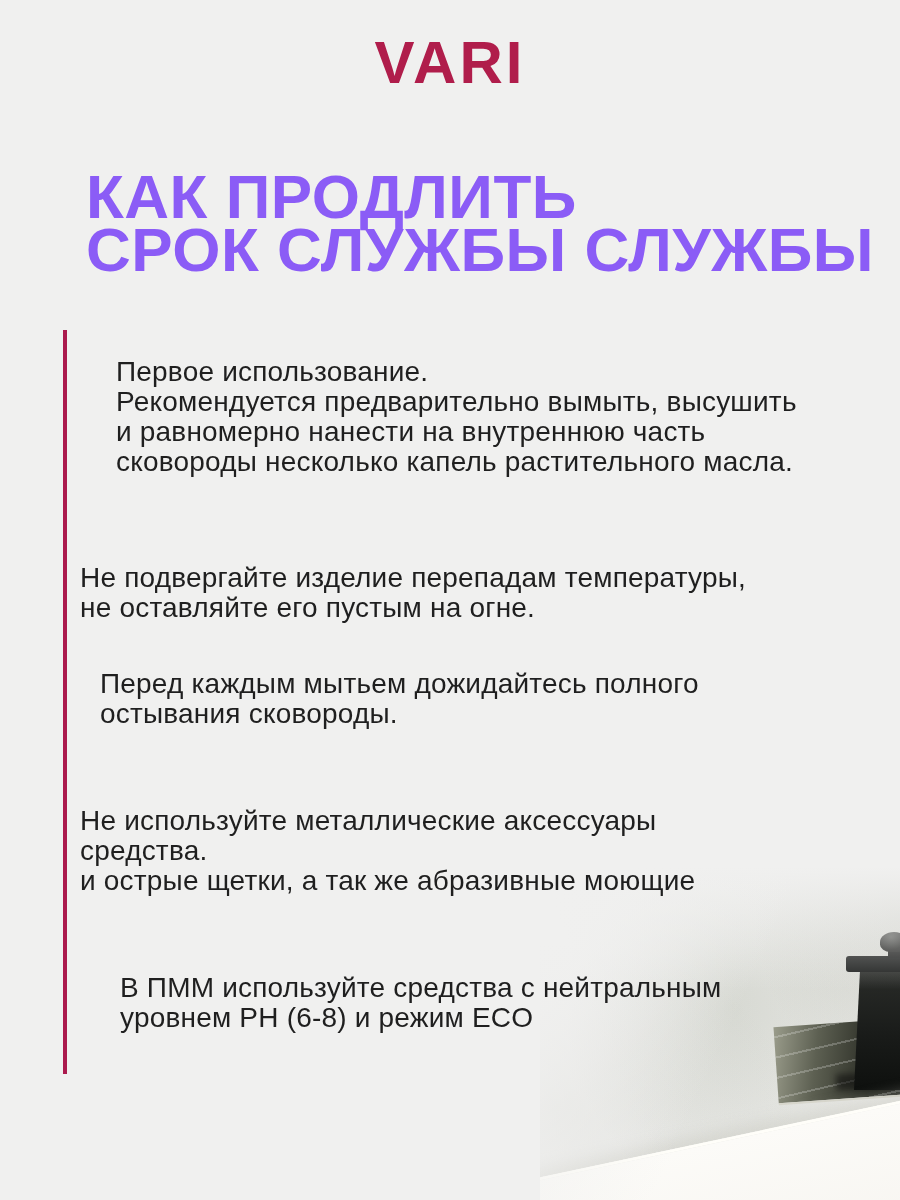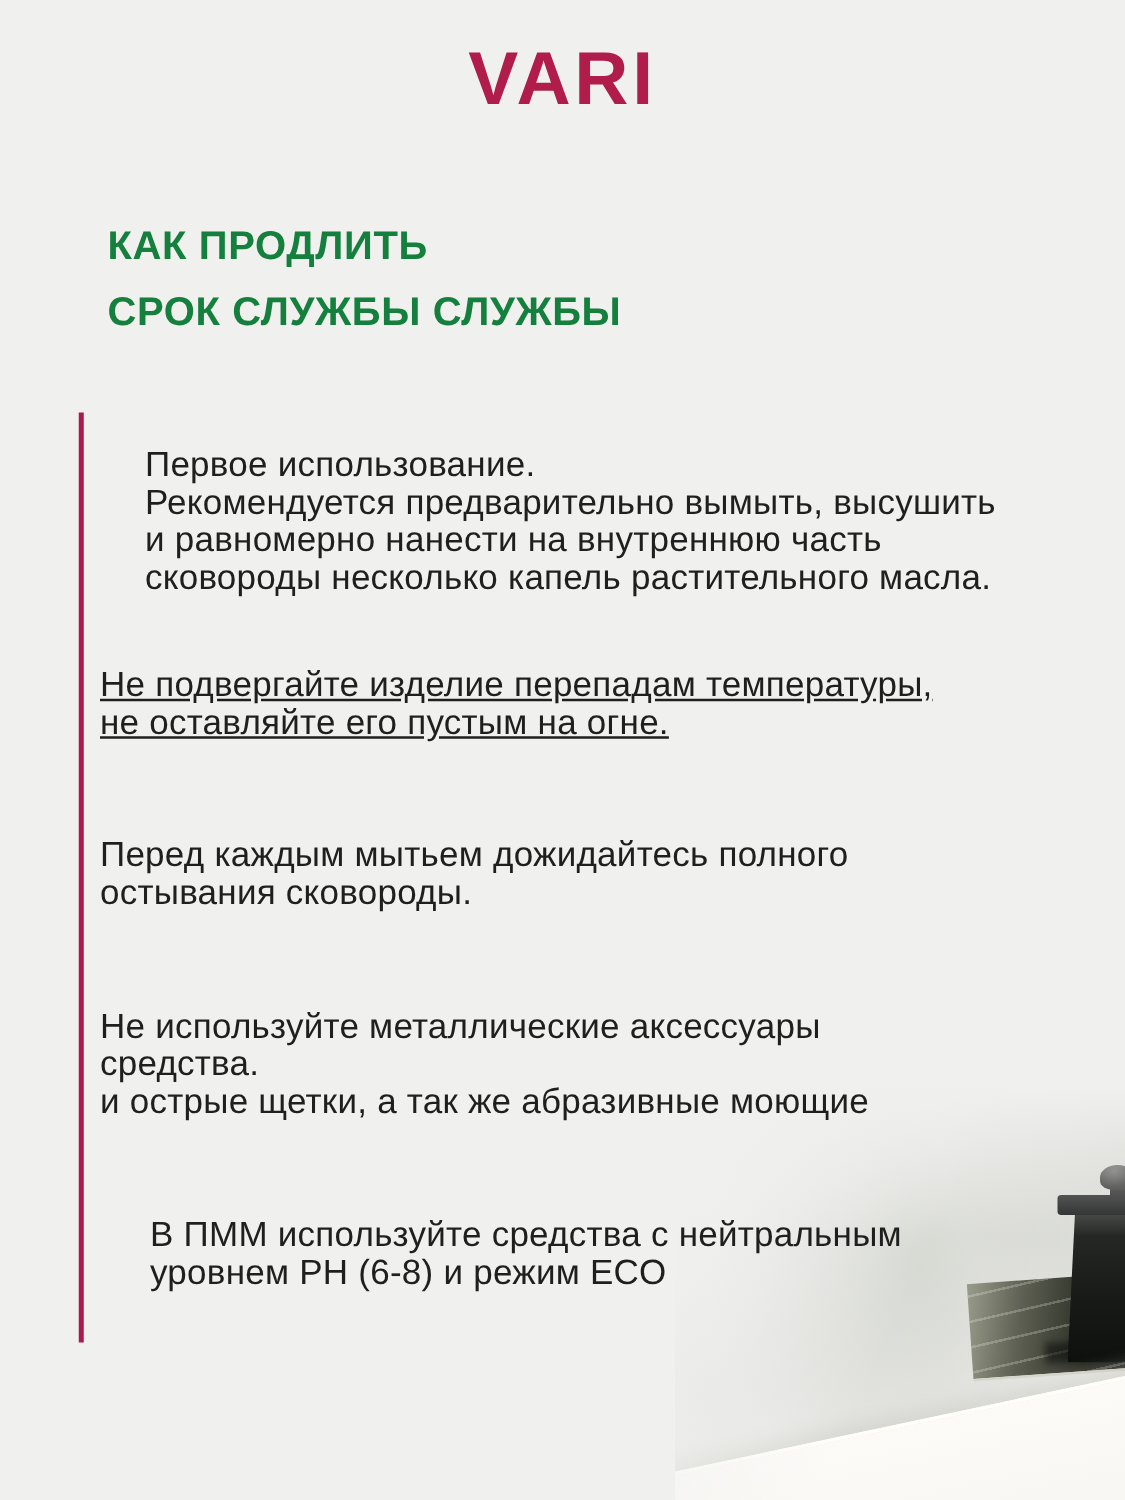--- a/index.html
+++ b/index.html
@@ -71,36 +71,36 @@
 
   
   .logo {
     position: absolute; left: 0; right: 0; top: 28px;
     text-align: center;
     font-size: 60px; font-weight: 600; letter-spacing: 3px;
     color: #b01d4b;
   }
   .headline {
     position: absolute; left: 86px; top: 170px;
-    font-size: 32px; line-height: 53px; font-weight: 700;
-    letter-spacing: 0.5px; color: #15803d;
+    font-size: 62px; line-height: 53px; font-weight: 700;
+    letter-spacing: 0.5px; color: #8b5cf6;
   }
   .accent-bar {
     position: absolute; left: 63px; top: 330px;
     width: 4px; height: 744px;
     background: #ab1a4d;
   }
   .tip {
     position: absolute; left: 80px; width: 790px;
     font-size: 28px; line-height: 30px; letter-spacing: 0.2px;
     color: #1f1f1f;
   }
   .tip-1 { top: 357px; margin-left: 36px; }
-  .tip-2 { top: 533px; text-decoration: underline; }
-  .tip-3 { top: 669px; }
+  .tip-2 { top: 563px; }
+  .tip-3 { top: 669px; margin-left: 20px; }
   .tip-4 { top: 806px; }
   .tip-5 { top: 973px; margin-left: 40px; }
 </style>
 </head>
 <body>
 
 <div class="page">
 
   <div class="photo">
     <div class="photo-haze"></div>

